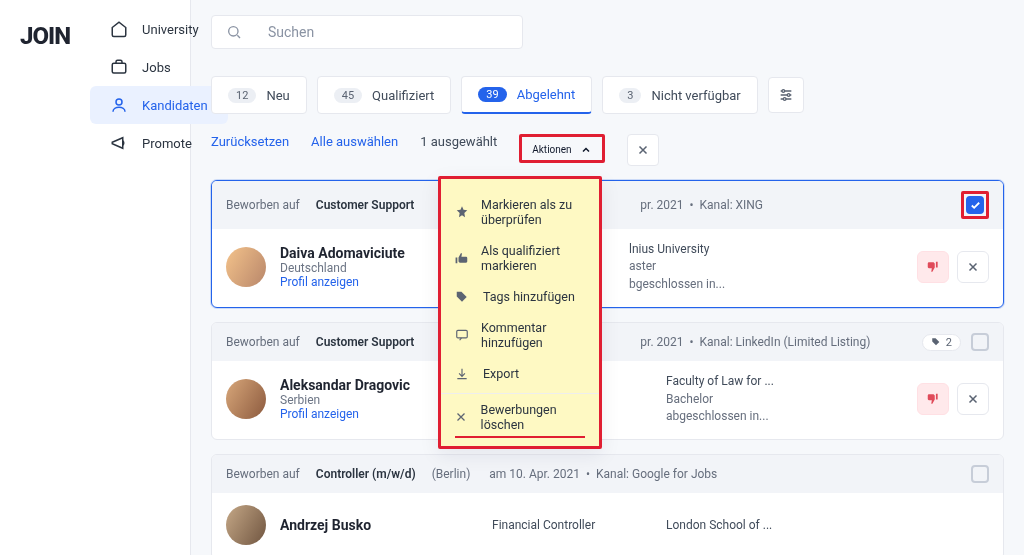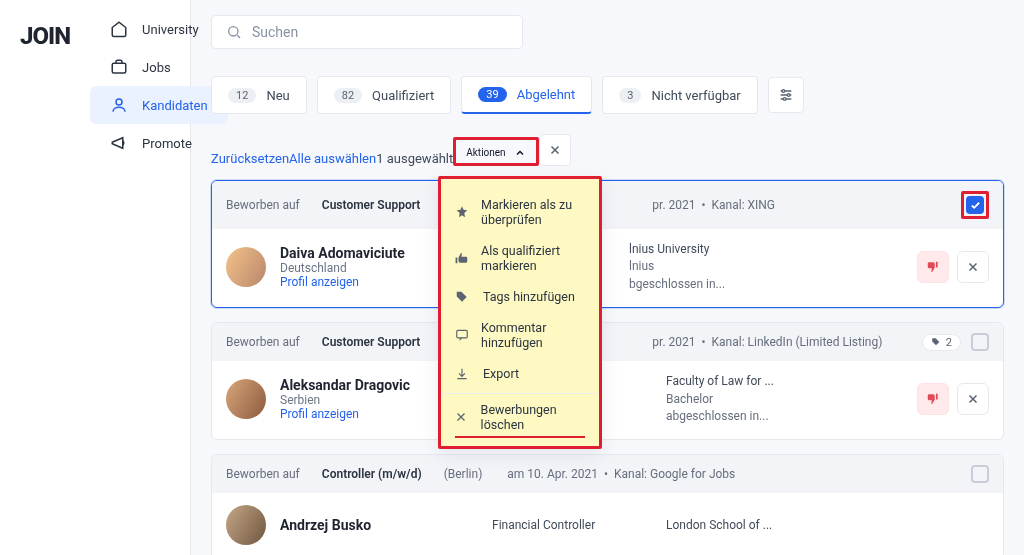--- a/index.html
+++ b/index.html
@@ -14,47 +14,47 @@
 .nav-item { display: flex; align-items: center; gap: 14px; padding: 10px 20px; font-size: 13px; color: #2b3440; cursor: pointer; border-radius: 6px; }
 .nav-item.active { background: #eaf1ff; color: #2463eb; }
 .nav-item svg { width: 18px; height: 18px; flex: none; }
 .bottom-nav { padding: 14px 0; }
 
 
 .main { flex: 1; display: flex; flex-direction: column; overflow: hidden; }
 
 
 .topbar { padding: 15px 20px; }
-.search { display: flex; align-items: center; gap: 10px; width: 312px; border: 1px solid #e6e8ee; background: #fff; border-radius: 4px; padding: 8px 14px; color: #8a93a3; font-size: 14px; }
+.search { display: flex; align-items: center; gap: 26px; width: 312px; border: 1px solid #e6e8ee; background: #fff; border-radius: 4px; padding: 8px 14px; color: #8a93a3; font-size: 14px; }
 
 
 .filters { padding: 12px 20px 10px; display: flex; gap: 10px; align-items: center; }
 .seg { display: flex; gap: 10px; }
 .seg-btn { border: 1px solid #e6e8ee; background: #fff; border-radius: 4px; padding: 10px 16px; display: inline-flex; align-items: center; gap: 10px; font-size: 13px; color: #404b5a; cursor: pointer; }
 .seg-btn .cnt { background: #eceff4; color: #5a6372; border-radius: 10px; padding: 1px 8px; font-size: 11px; }
 .seg-btn.active { color: #2463eb; border-bottom: 2px solid #2463eb; }
 .seg-btn.active .cnt { background: #2463eb; color: #fff; }
 .icon-btn { border: 1px solid #e6e8ee; background: #fff; border-radius: 4px; width: 36px; height: 36px; display: inline-flex; align-items: center; justify-content: center; color: #5a6372; cursor: pointer; }
 
 
-.selrow { padding: 10px 20px 8px; display: flex; align-items: flex-end; font-size: 13px; }
+.selrow { padding: 10px 20px 8px; display: flex; align-items: flex-start; gap: 22px; font-size: 13px; }
 .linklike { color: #2463eb; cursor: pointer; }
 .plain { color: #404b5a; }
 .actions-frame { border: 3px solid #e01e32; border-radius: 2px; padding: 4px 10px; }
 .actions-btn { display: inline-flex; align-items: center; gap: 8px; font-size: 10px; color: #0f172a; cursor: pointer; }
 
 
 .pager { position: absolute; right: 22px; top: 195px; display: flex; align-items: center; gap: 8px; font-size: 12px; color: #5a6372; }
 .pager .chev { color: #2463eb; font-weight: 700; cursor: pointer; }
 
 
 .content { padding: 6px 20px 0; flex: 1; overflow: hidden; position: relative; }
 .card { background: #fff; border: 1px solid #e6e8ee; border-radius: 6px; margin-bottom: 14px; overflow: hidden; }
 .card.selected { border-color: #2463eb; box-shadow: 0 0 0 1px #2463eb33; }
-.card-head { padding: 10px 14px; font-size: 12px; color: #666e7d; background: #f2f4f8; display: flex; align-items: center; gap: 22px; position: relative; }
+.card-head { padding: 10px 14px; font-size: 12px; color: #666e7d; background: #f2f4f8; display: flex; align-items: center; gap: 16px; position: relative; }
 .card-head .pos { color: #2b3440; font-weight: 600; }
 .card-body { padding: 12px 14px 14px; display: flex; align-items: center; gap: 14px; position: relative; }
 .avatar { width: 40px; height: 40px; border-radius: 50%; background: linear-gradient(120deg,#f4c38b,#b8866a); flex: none; }
 .who { min-width: 170px; }
 .who .name { font-weight: 700; font-size: 14px; color: #1f2430; }
 .who .country { font-size: 12px; color: #6c7585; }
 .who .link { font-size: 12px; color: #2463eb; cursor: pointer; }
 .col { font-size: 12px; color: #404b5a; line-height: 1.45; margin-left: 42px; min-width: 130px; }
 .col.right-col { margin-left: 30px; }
 .dots { color: #666e7d; }
@@ -136,21 +136,21 @@
       </div>
     </div>
 
     <div class="filters">
       <div class="seg">
         <div class="seg-btn">
             <span class="cnt">12</span>
             <span>Neu</span>
           </div>
         <div class="seg-btn">
-            <span class="cnt">82</span>
+            <span class="cnt">45</span>
             <span>Qualifiziert</span>
           </div>
         <div class="seg-btn active">
             <span class="cnt">39</span>
             <span>Abgelehnt</span>
           </div>
         <div class="seg-btn">
             <span class="cnt">3</span>
             <span>Nicht verfügbar</span>
           </div>
@@ -209,21 +209,21 @@
         </div>
         <div class="card-body">
           <div class="avatar"></div>
           <div class="who">
             <div class="name">Daiva Adomaviciute</div>
             <div class="country">Deutschland</div>
             <div class="link">Profil anzeigen</div>
           </div>
           <div class="col" style="margin-left:165px">
             <div>lnius University</div>
-            <div class="dots">lnius</div>
+            <div class="dots">aster</div>
             <div class="dots">bgeschlossen in...</div>
           </div>
           <div class="actions-right">
             <div class="smbtn neg">
                 <svg width="14" height="14" viewBox="0 0 24 24" fill="currentColor">
                   <path d="M17 3h3v10h-3zM3 11V6a2 2 0 0 1 2-2h8l2 2v7l-4 7h-2l1-6H5a2 2 0 0 1-2-2z"></path>
                 </svg>
               </div>
             <div class="smbtn">
                 <svg width="12" height="12" viewBox="0 0 24 24" stroke="currentColor" stroke-width="3">

